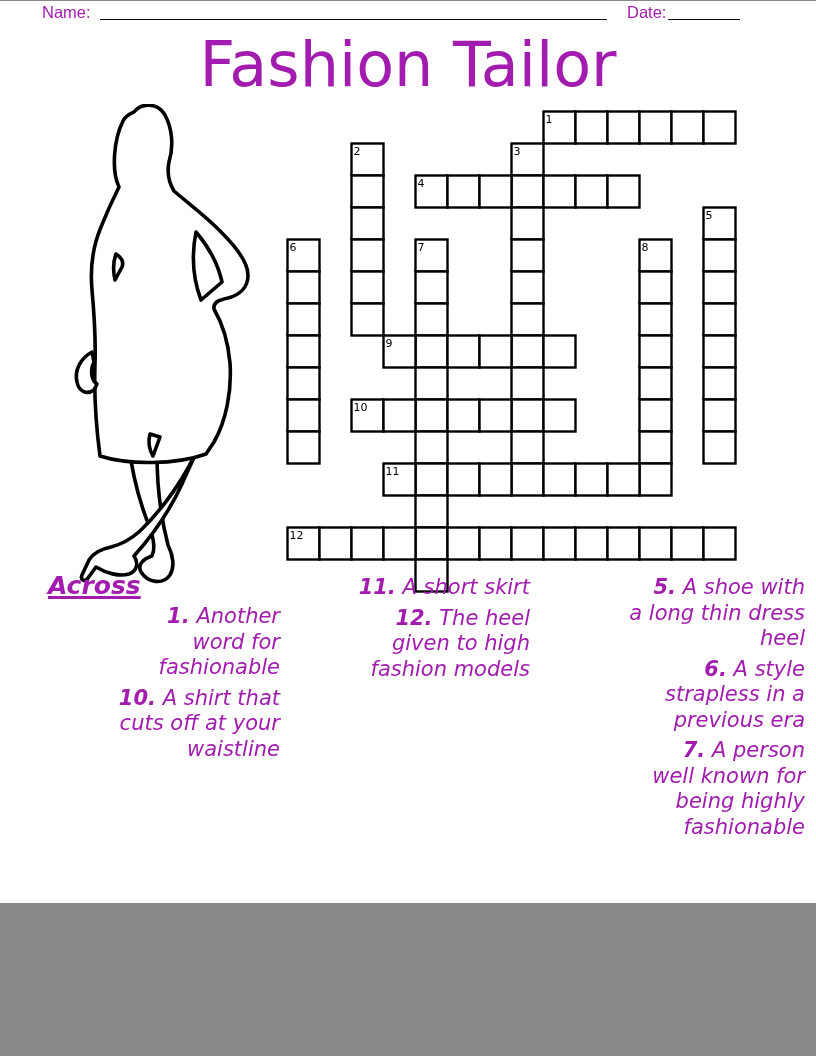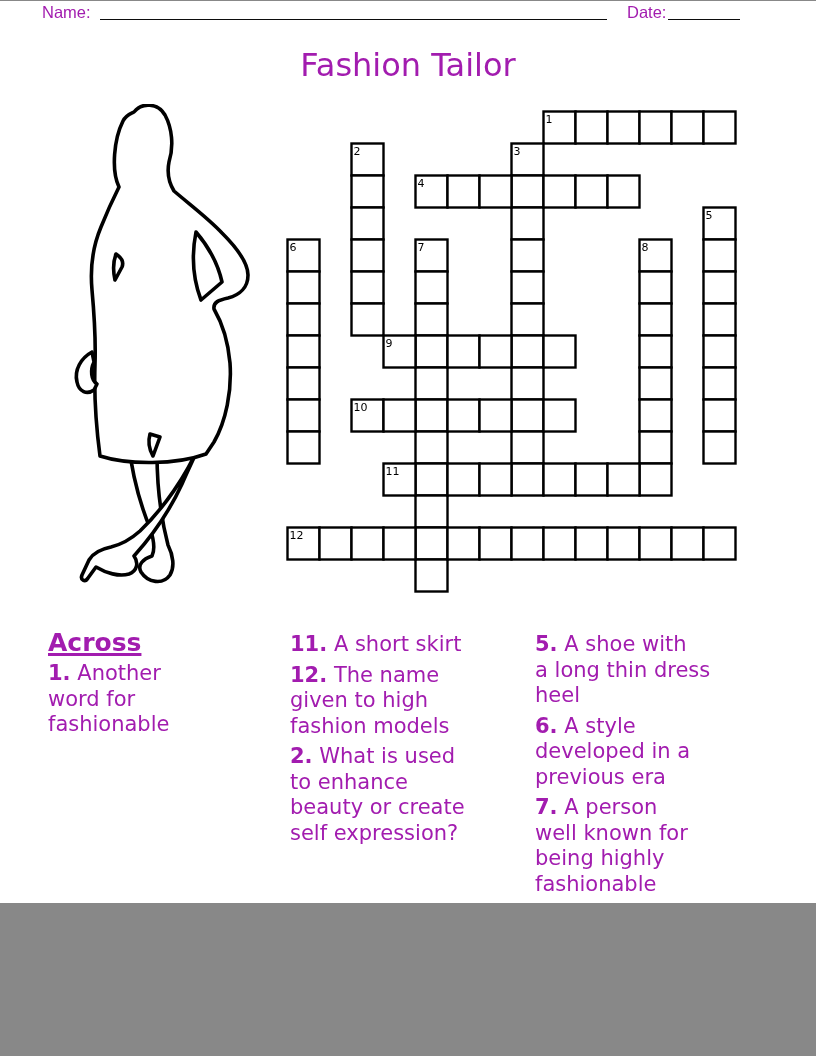--- a/index.html
+++ b/index.html
@@ -2,28 +2,28 @@
 <html><head>
 <meta charset="utf-8">
 <style>
   html,body{margin:0;padding:0;background:#888;}
   .page{position:relative;width:816px;height:902px;background:#ffffff;color:#a21caf;
         font-family:"DejaVu Sans",sans-serif;overflow:hidden;margin:1px auto;}
   .hdr-label{position:absolute;top:1px;font-family:"Liberation Sans",sans-serif;
              font-size:16.5px;line-height:20px;}
   .hline{position:absolute;height:18px;border-bottom:1.8px solid #0c0c0c;}
   .title{position:absolute;left:0;right:0;top:34px;text-align:center;
-         font-size:32px;line-height:60px;font-weight:400;}
+         font-size:62px;line-height:60px;font-weight:400;}
   .grid-svg{position:absolute;left:285px;top:108px;}
   .model-svg{position:absolute;left:56px;top:103px;}
-  .clue-col{position:absolute;top:626px;font-size:21px;line-height:25.5px;}
+  .clue-col{position:absolute;top:569px;font-size:21px;line-height:25.5px;font-style:italic;}
   .clue-heading{font-size:25px;line-height:31px;font-weight:bold;
                 text-decoration:underline;text-decoration-thickness:2.5px;
                 margin-bottom:3px;}
-  .clue{margin-bottom:5px;}
+  .clue{margin-bottom:5px;text-align:right;}
   .clue-col > .clue:first-child{margin-top:5px;}
   .clue-num{font-weight:bold;}
   .clue-text{white-space:pre-line;}
 </style>
 </head>
 <body>
 
 <div class="page">
 
   <span class="hdr-label" style="left:42px;">Name:</span>
@@ -169,37 +169,36 @@
       <text x="68.5" y="302" font-size="11" font-family="&quot;DejaVu Sans&quot;, sans-serif" fill="#000">10</text>
       <text x="100.5" y="366" font-size="11" font-family="&quot;DejaVu Sans&quot;, sans-serif" fill="#000">11</text>
       <text x="4.5" y="430" font-size="11" font-family="&quot;DejaVu Sans&quot;, sans-serif" fill="#000">12</text>
     </svg>
 
   <div class="clue-col" style="left:48px;width:232px;">
       <div class="clue-heading">Across</div>
       <div class="clue"><span class="clue-num">1.</span><span class="clue-text"> Another
 word for
 fashionable</span></div>
+      <div class="clue"><span class="clue-num">10.</span><span class="clue-text"> A shirt that
+cuts off at your
+waistline</span></div>
     </div>
   <div class="clue-col" style="left:290px;width:240px;">
       <div class="clue"><span class="clue-num">11.</span><span class="clue-text"> A short skirt</span></div>
-      <div class="clue"><span class="clue-num">12.</span><span class="clue-text"> The name
+      <div class="clue"><span class="clue-num">12.</span><span class="clue-text"> The heel
 given to high
 fashion models</span></div>
-      <div class="clue"><span class="clue-num">2.</span><span class="clue-text"> What is used
-to enhance
-beauty or create
-self expression?</span></div>
     </div>
   <div class="clue-col" style="left:535px;width:270px;">
       <div class="clue"><span class="clue-num">5.</span><span class="clue-text"> A shoe with
 a long thin dress
 heel</span></div>
       <div class="clue"><span class="clue-num">6.</span><span class="clue-text"> A style
-developed in a
+strapless in a
 previous era</span></div>
       <div class="clue"><span class="clue-num">7.</span><span class="clue-text"> A person
 well known for
 being highly
 fashionable</span></div>
     </div>
 
 </div>
 
 </body></html>

